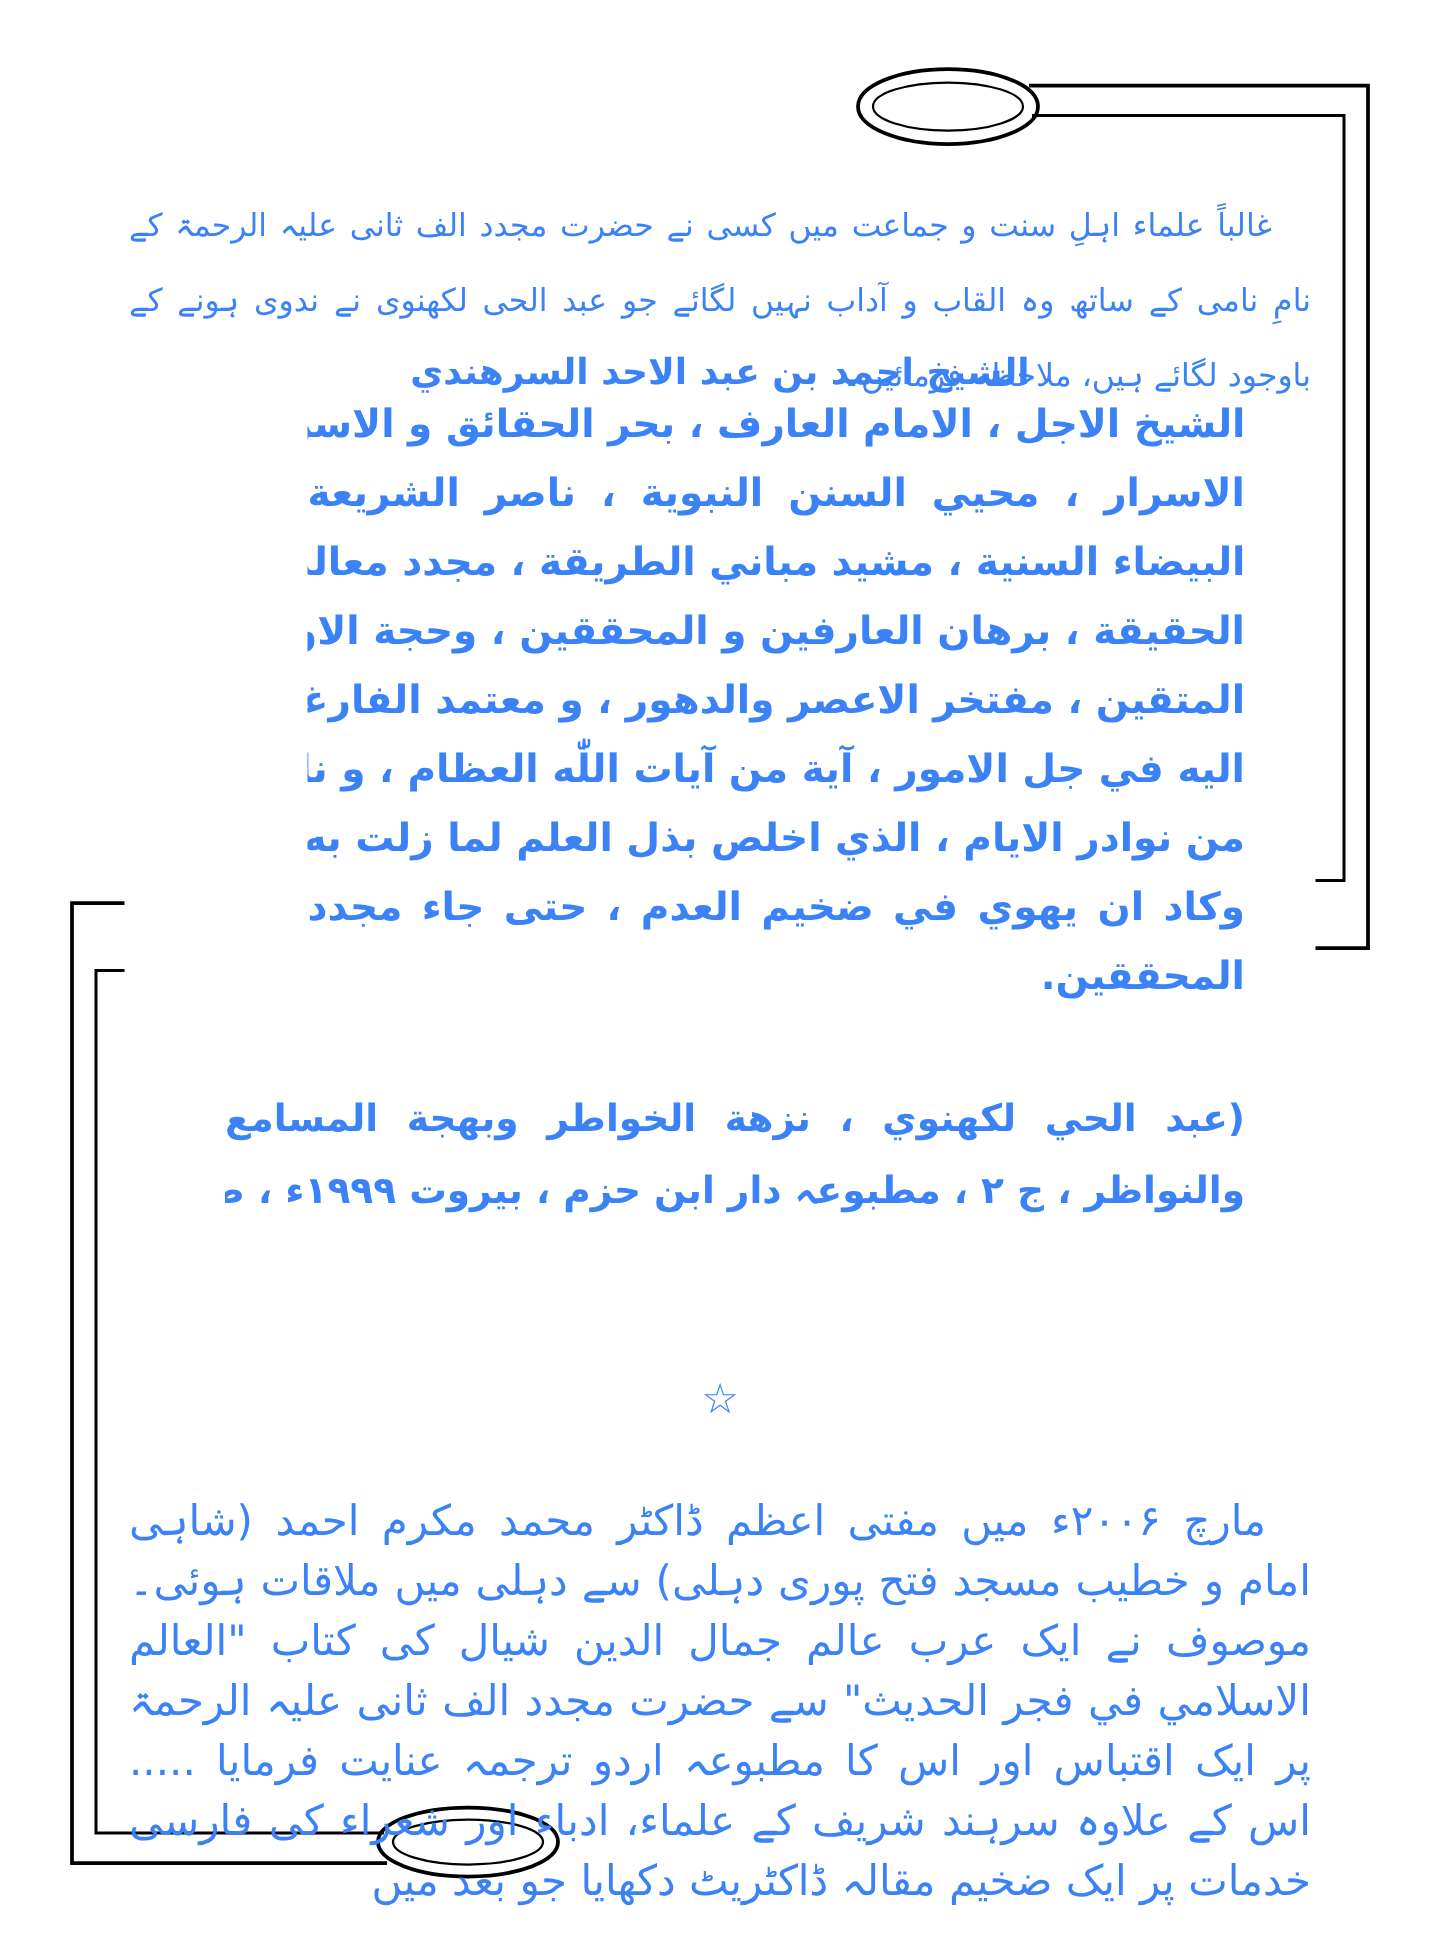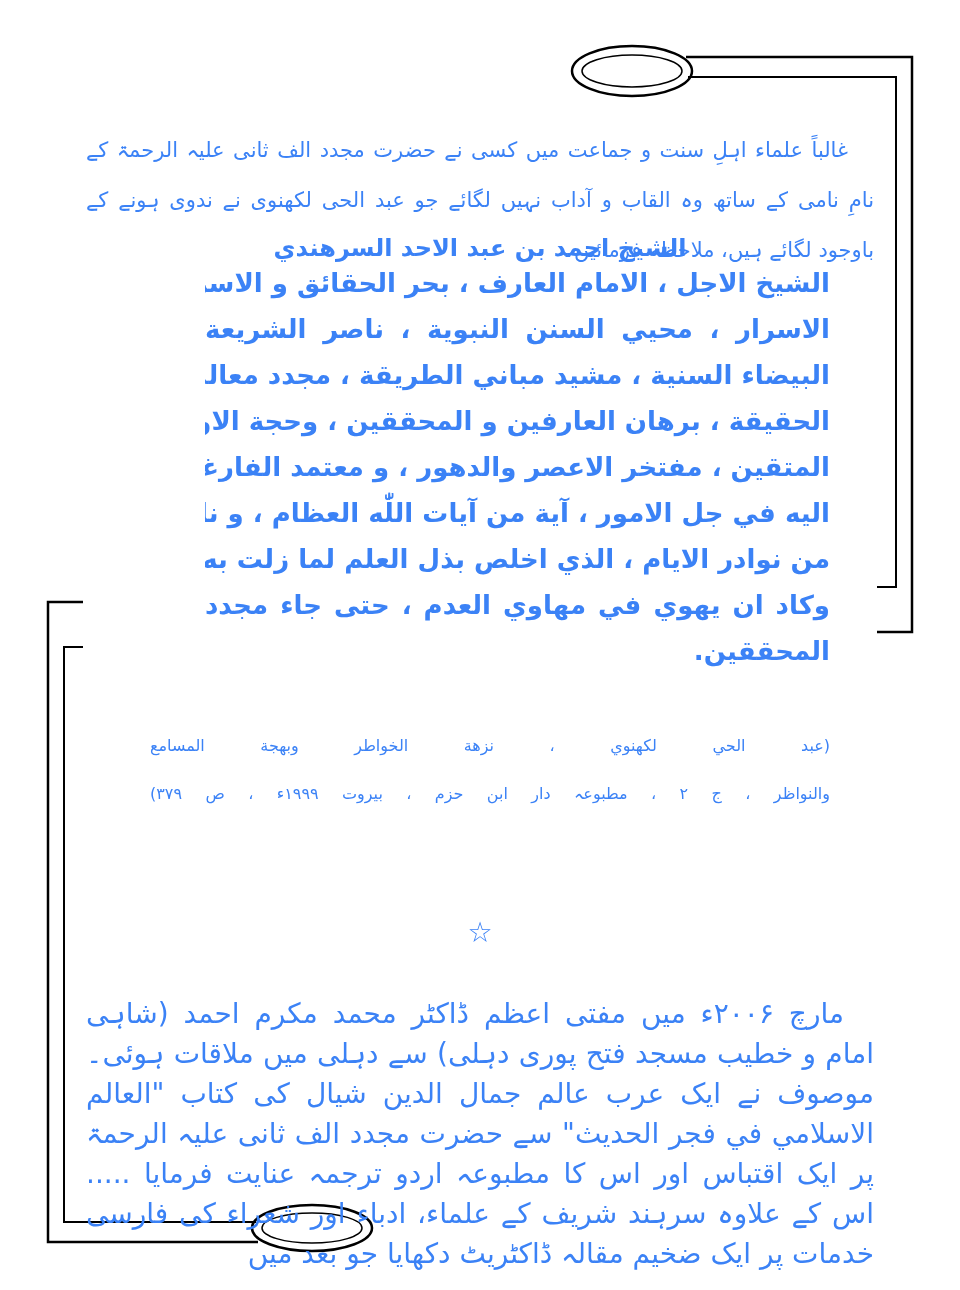--- a/index.html
+++ b/index.html
@@ -38,21 +38,21 @@
   }
   .eulogy-line {
     height: 46px; line-height: 46px;
     text-align: justify;
     text-align-last: justify;
     white-space: nowrap;
     overflow: hidden;
   }
   .citation {
     top: 722px; right: 130px; left: 150px;
-    font-size: 16px; font-weight: normal;
+    font-size: 25px; font-weight: bold;
   }
   .citation-line {
     height: 48px; line-height: 48px;
     text-align: justify;
     text-align-last: justify;
     white-space: nowrap;
     overflow: hidden;
   }
   .comment {
     top: 816px; right: 86px; left: 86px;
@@ -99,21 +99,21 @@
   <h2 class="block heading">الشيخ احمد بن عبد الاحد السرهندي</h2>
 
   <div class="block eulogy">
     <div class="eulogy-line">الشيخ الاجل ، الامام العارف ، بحر الحقائق و الاسرار</div>
     <div class="eulogy-line">الاسرار ،   محيي السنن النبوية ، ناصر الشريعة</div>
     <div class="eulogy-line">البيضاء السنية ، مشيد مباني الطريقة ، مجدد معالم</div>
     <div class="eulogy-line">الحقيقة ، برهان العارفين و المحققين ، وحجة الاولياء</div>
     <div class="eulogy-line">المتقين ، مفتخر الاعصر والدهور ، و معتمد الفارغين</div>
     <div class="eulogy-line">اليه في جل الامور ، آية من آيات اللّٰه العظام ، و نادرة</div>
     <div class="eulogy-line">من نوادر الايام ، الذي اخلص بذل العلم لما زلت به القدم،</div>
-    <div class="eulogy-line">وكاد ان يهوي في مهاوي العدم ، حتى جاء مجدد</div>
+    <div class="eulogy-line">وكاد ان يهوي في ضخیم العدم ، حتى جاء مجدد</div>
     <div class="eulogy-line">المحققين.</div>
   </div>
 
   <div class="block citation">
     <div class="citation-line">(عبد الحي لكهنوي ، نزهة الخواطر وبهجة المسامع</div>
     <div class="citation-line">والنواظر ، ج ۲ ، مطبوعہ دار ابن حزم ، بیروت ۱۹۹۹ء ، ص ۳۷۹)</div>
   </div>
 
 
   <div class="block star">☆</div>

